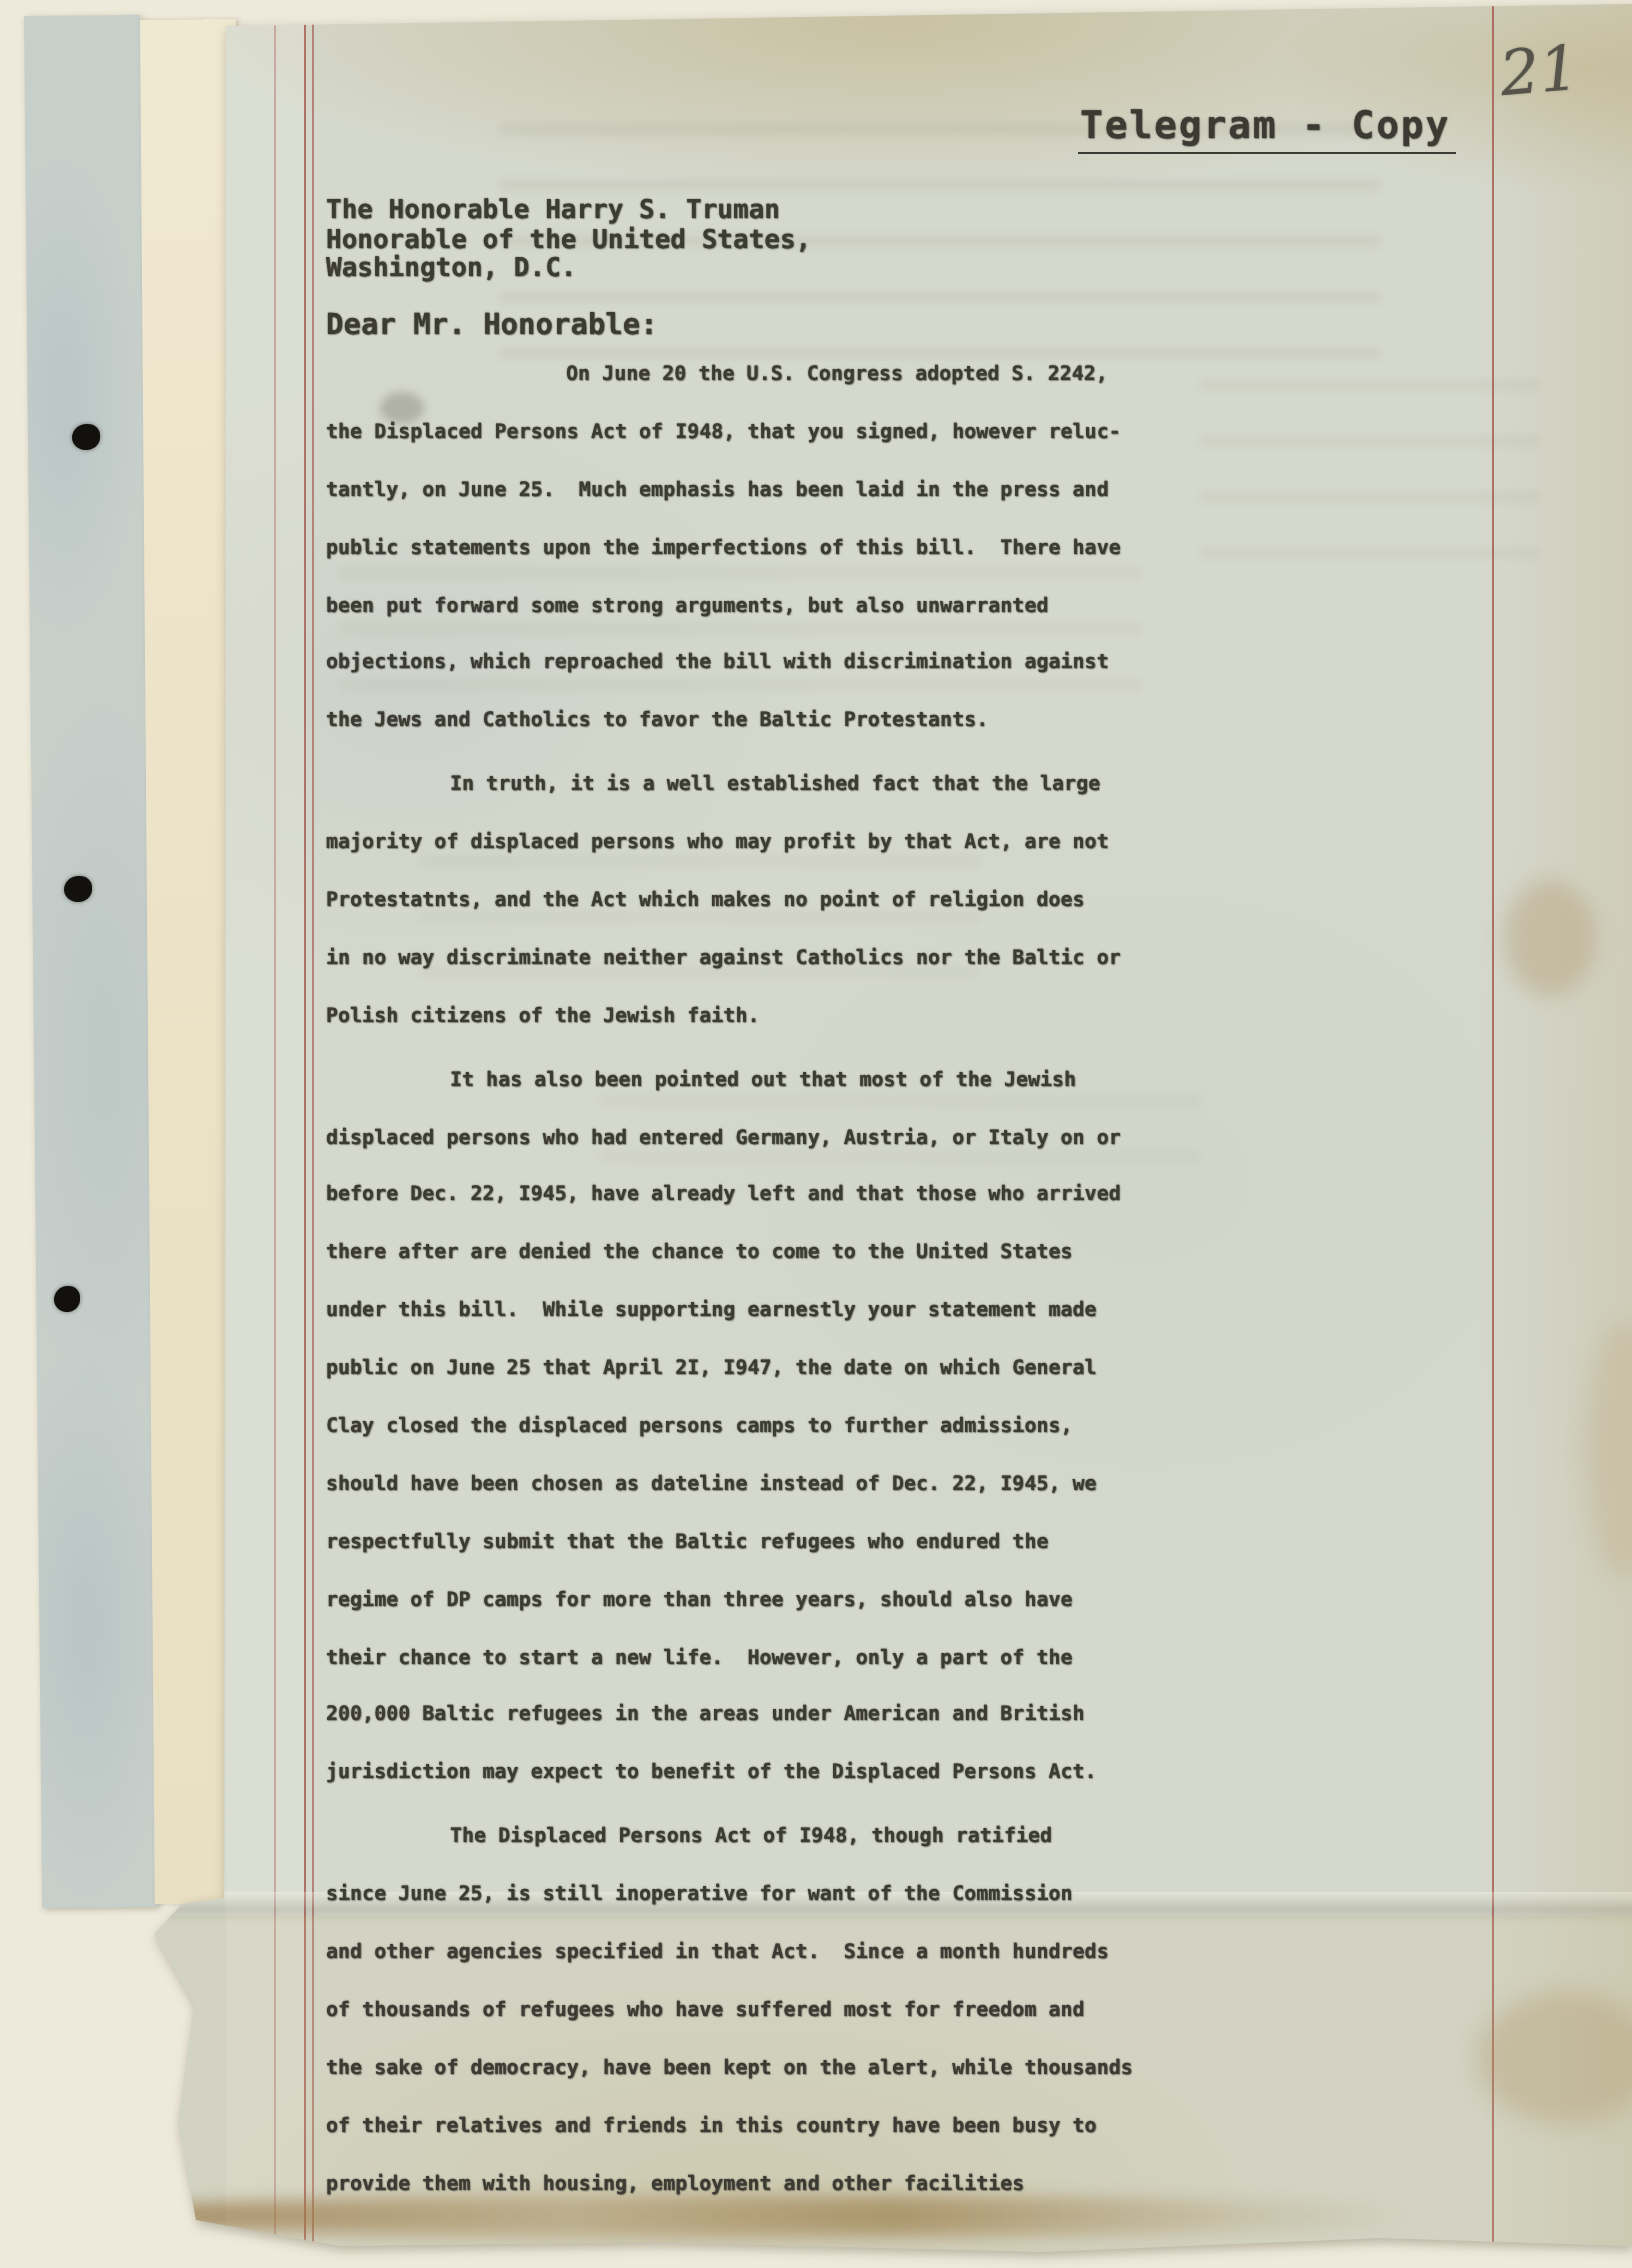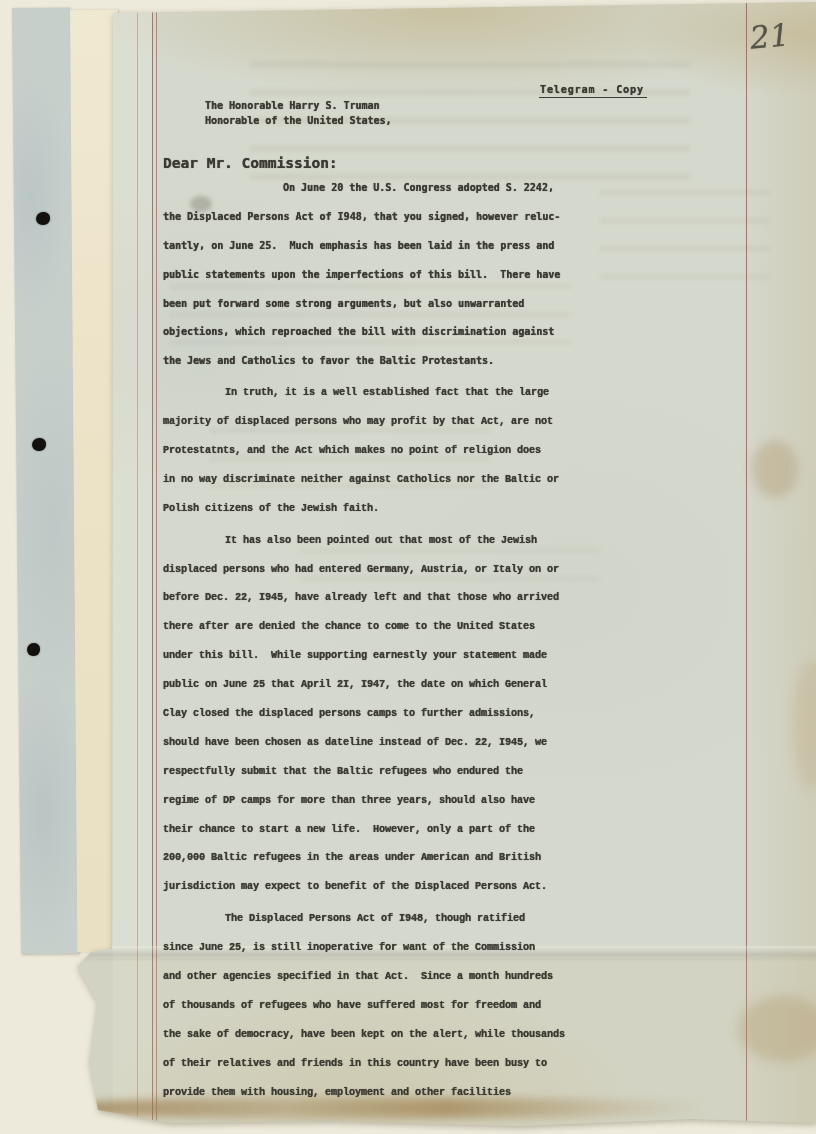--- a/index.html
+++ b/index.html
@@ -70,27 +70,27 @@
     background:repeating-linear-gradient(180deg,rgba(118,116,98,.5) 0 5px,transparent 5px 28px);}
   .bleed-a{left:250px;top:62px; width:440px;height:118px;}
   .bleed-b{left:600px;top:190px;width:170px;height:110px;opacity:.14;}
   .bleed-c{left:170px;top:284px;width:400px;height:66px; opacity:.15;}
   .bleed-d{left:210px;top:428px;width:280px;height:60px; opacity:.14;}
   .bleed-e{left:300px;top:548px;width:300px;height:34px; opacity:.12;}
 
   
   .typed{color:#3c3b33;font-weight:bold;white-space:pre;
     text-shadow:0 0 .8px rgba(50,48,40,.85),.4px .4px .5px rgba(50,48,40,.35);}
-  .heading{position:absolute;left:539px;top:84px;font-size:10px;letter-spacing:.9px;
+  .heading{position:absolute;left:539px;top:52px;font-size:19px;letter-spacing:.9px;
     border-bottom:1.6px solid #3c3b33;padding:0 3px 2px 1px;}
-  .address{position:absolute;left:163px;top:99px;font-size:10px;line-height:14.6px;margin-left:42px;}
+  .address{position:absolute;left:163px;top:99px;font-size:13px;line-height:14.6px;}
   .salutation{position:absolute;left:163px;top:156px;font-size:14.5px;line-height:15px;}
   .body-text{position:absolute;left:163px;top:174px;width:600px;font-size:10px;}
   .tl{display:block;height:28.9px;line-height:28.9px;}
-  .para + .para{margin-top:3px;font-family:Liberation Mono, monospace;}
+  .para + .para{margin-top:3px;}
   .tl.ind   {padding-left:62px;}
   .tl.ind-lg{padding-left:120px;}
 
   
   .pagenum{position:absolute;left:750px;top:18px;font-family:"DejaVu Serif",serif;
     font-style:italic;font-size:31px;color:#55534a;transform:rotate(-5deg);
     text-shadow:0 0 1px rgba(85,83,74,.55);}
 </style>
 </head>
 <body>
@@ -123,22 +123,22 @@
       <div class="fold"></div>
       <div class="below-fold"></div>
       <div class="stain stain-rmid"></div>
       <div class="stain stain-rlow"></div>
       <div class="stain stain-redge"></div>
       <div class="stain smudge-ink"></div>
       <div class="stain-bottom"></div>
 
       <div class="typed heading">Telegram - Copy</div>
 
-      <div class="address typed"><div>The Honorable Harry S. Truman</div><div>Honorable of the United States,</div></div>
+      <div class="address typed"><div>The Honorable Harry S. Truman</div><div>Honorable of the United States,</div><div>Washington, D.C.</div></div>
 
-      <div class="typed salutation">Dear Mr. Commission:</div>
+      <div class="typed salutation">Dear Mr. Honorable:</div>
 
       <div class="body-text typed"><div class="para"><div class="tl ind-lg">On June 20 the U.S. Congress adopted S. 2242,</div><div class="tl">the Displaced Persons Act of I948, that you signed, however reluc-</div><div class="tl">tantly, on June 25.  Much emphasis has been laid in the press and</div><div class="tl">public statements upon the imperfections of this bill.  There have</div><div class="tl">been put forward some strong arguments, but also unwarranted</div><div class="tl">objections, which reproached the bill with discrimination against</div><div class="tl">the Jews and Catholics to favor the Baltic Protestants.</div></div><div class="para"><div class="tl ind">In truth, it is a well established fact that the large</div><div class="tl">majority of displaced persons who may profit by that Act, are not</div><div class="tl">Protestatnts, and the Act which makes no point of religion does</div><div class="tl">in no way discriminate neither against Catholics nor the Baltic or</div><div class="tl">Polish citizens of the Jewish faith.</div></div><div class="para"><div class="tl ind">It has also been pointed out that most of the Jewish</div><div class="tl">displaced persons who had entered Germany, Austria, or Italy on or</div><div class="tl">before Dec. 22, I945, have already left and that those who arrived</div><div class="tl">there after are denied the chance to come to the United States</div><div class="tl">under this bill.  While supporting earnestly your statement made</div><div class="tl">public on June 25 that April 2I, I947, the date on which General</div><div class="tl">Clay closed the displaced persons camps to further admissions,</div><div class="tl">should have been chosen as dateline instead of Dec. 22, I945, we</div><div class="tl">respectfully submit that the Baltic refugees who endured the</div><div class="tl">regime of DP camps for more than three years, should also have</div><div class="tl">their chance to start a new life.  However, only a part of the</div><div class="tl">200,000 Baltic refugees in the areas under American and British</div><div class="tl">jurisdiction may expect to benefit of the Displaced Persons Act.</div></div><div class="para"><div class="tl ind">The Displaced Persons Act of I948, though ratified</div><div class="tl">since June 25, is still inoperative for want of the Commission</div><div class="tl">and other agencies specified in that Act.  Since a month hundreds</div><div class="tl">of thousands of refugees who have suffered most for freedom and</div><div class="tl">the sake of democracy, have been kept on the alert, while thousands</div><div class="tl">of their relatives and friends in this country have been busy to</div><div class="tl">provide them with housing, employment and other facilities</div></div></div>
 
       <div class="pagenum">21</div>
     </div>
   </div>
 </div>
 
 </body></html>

